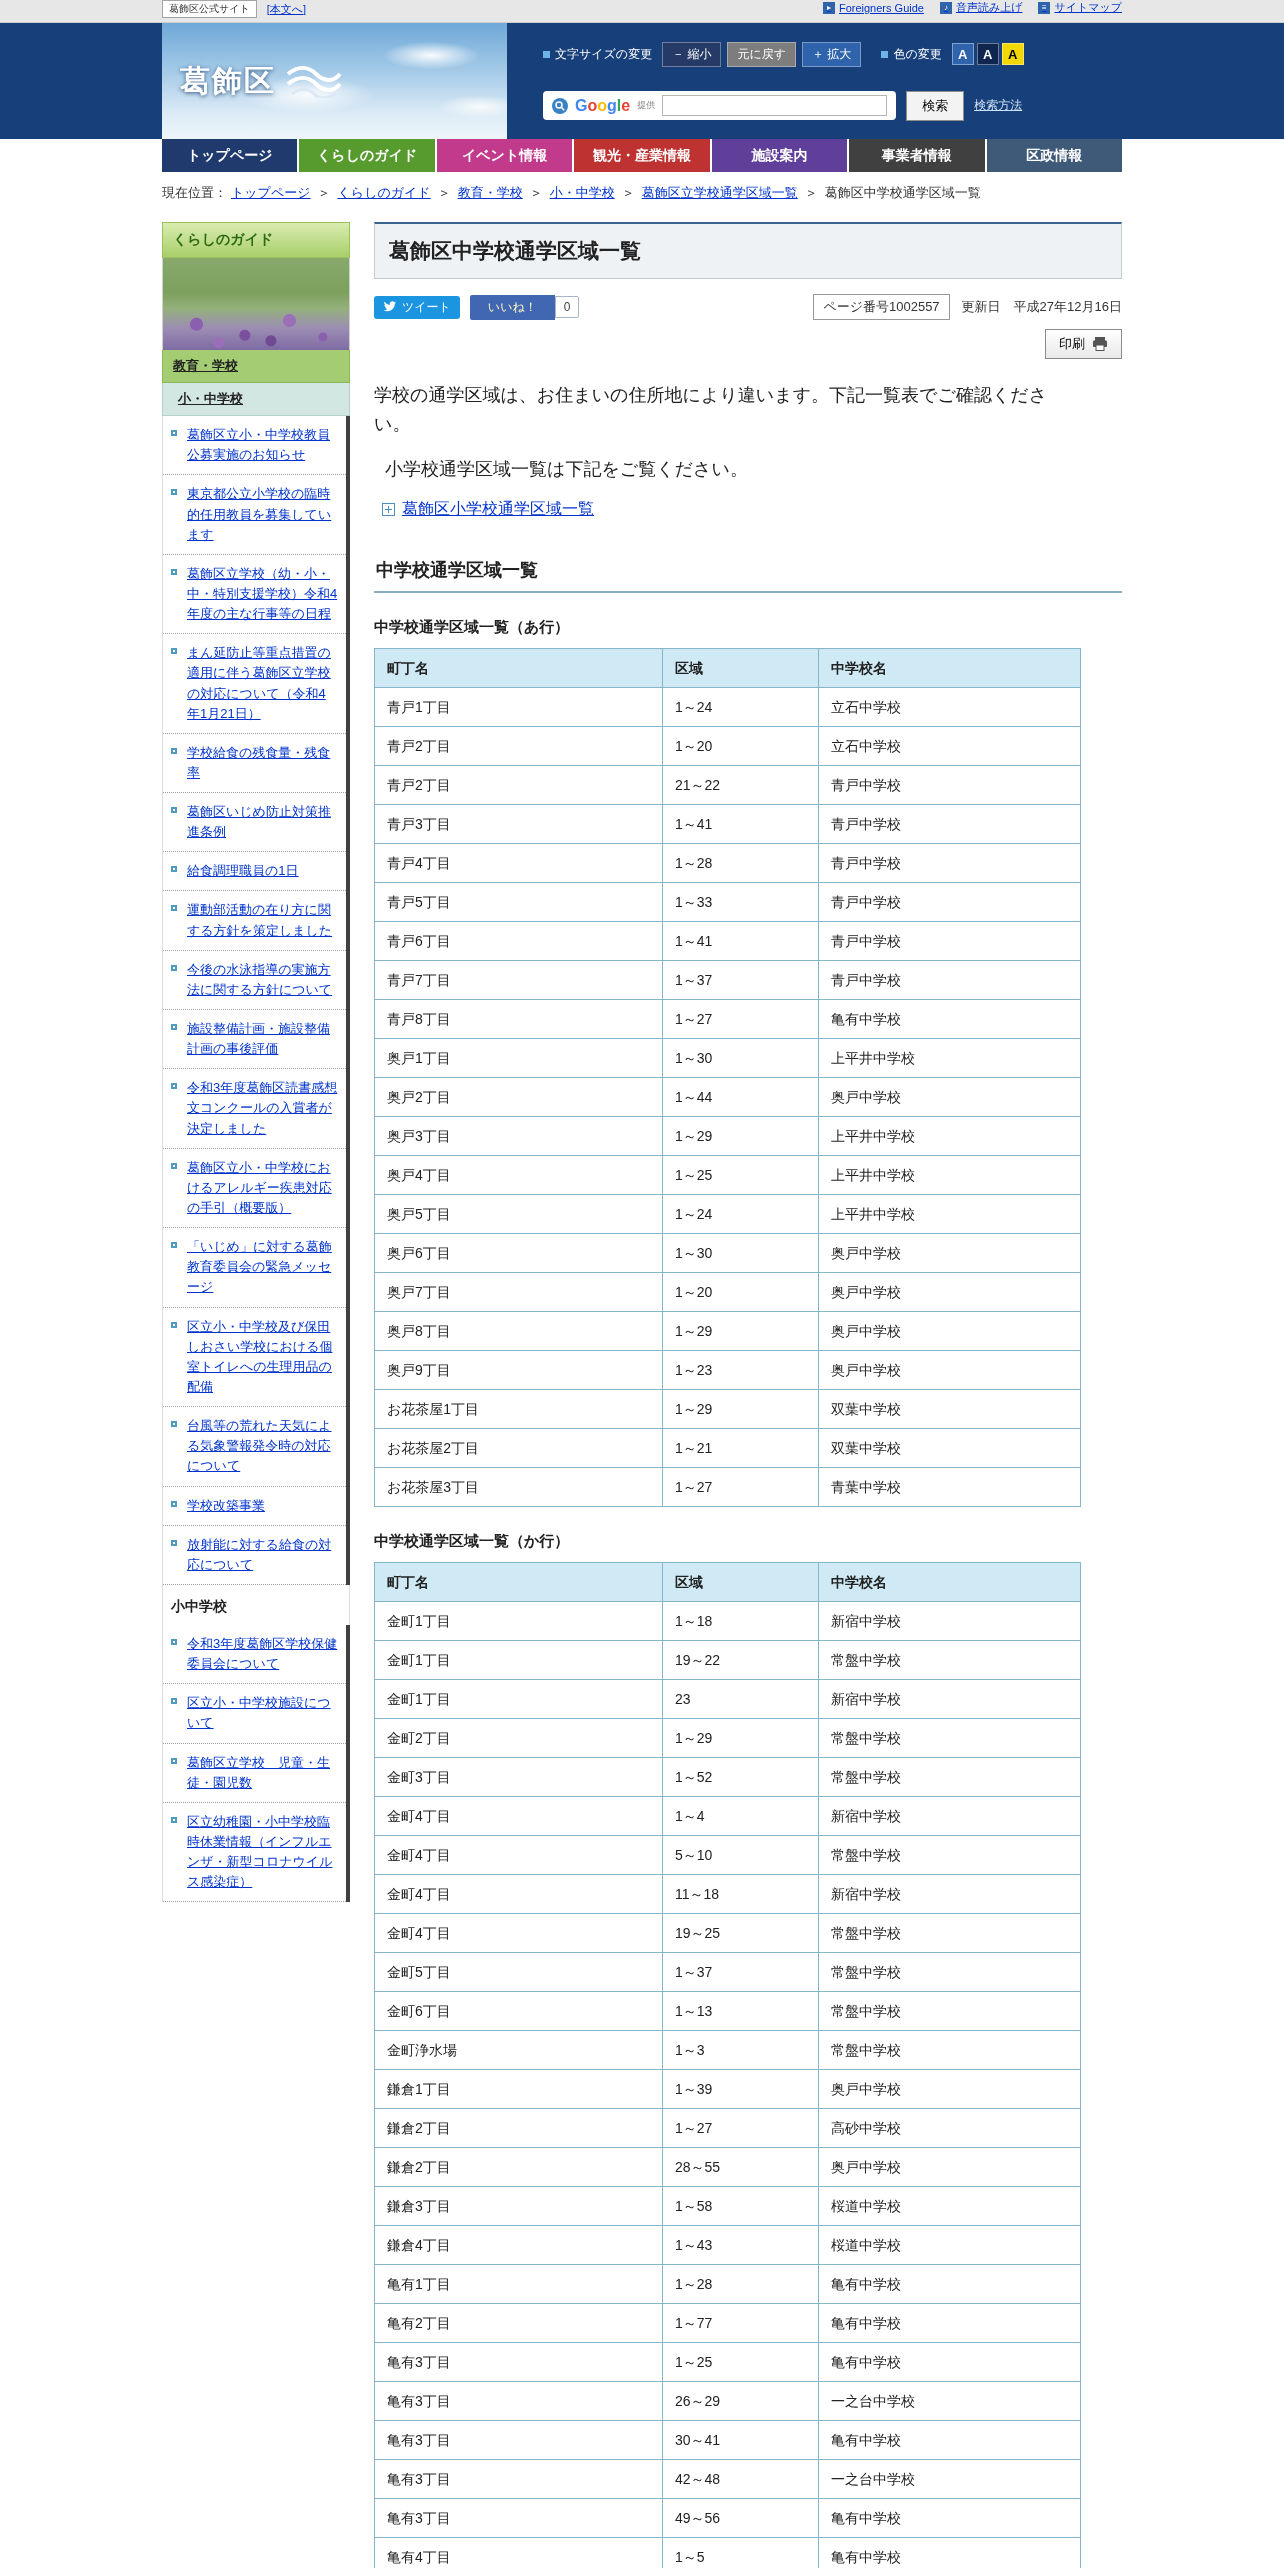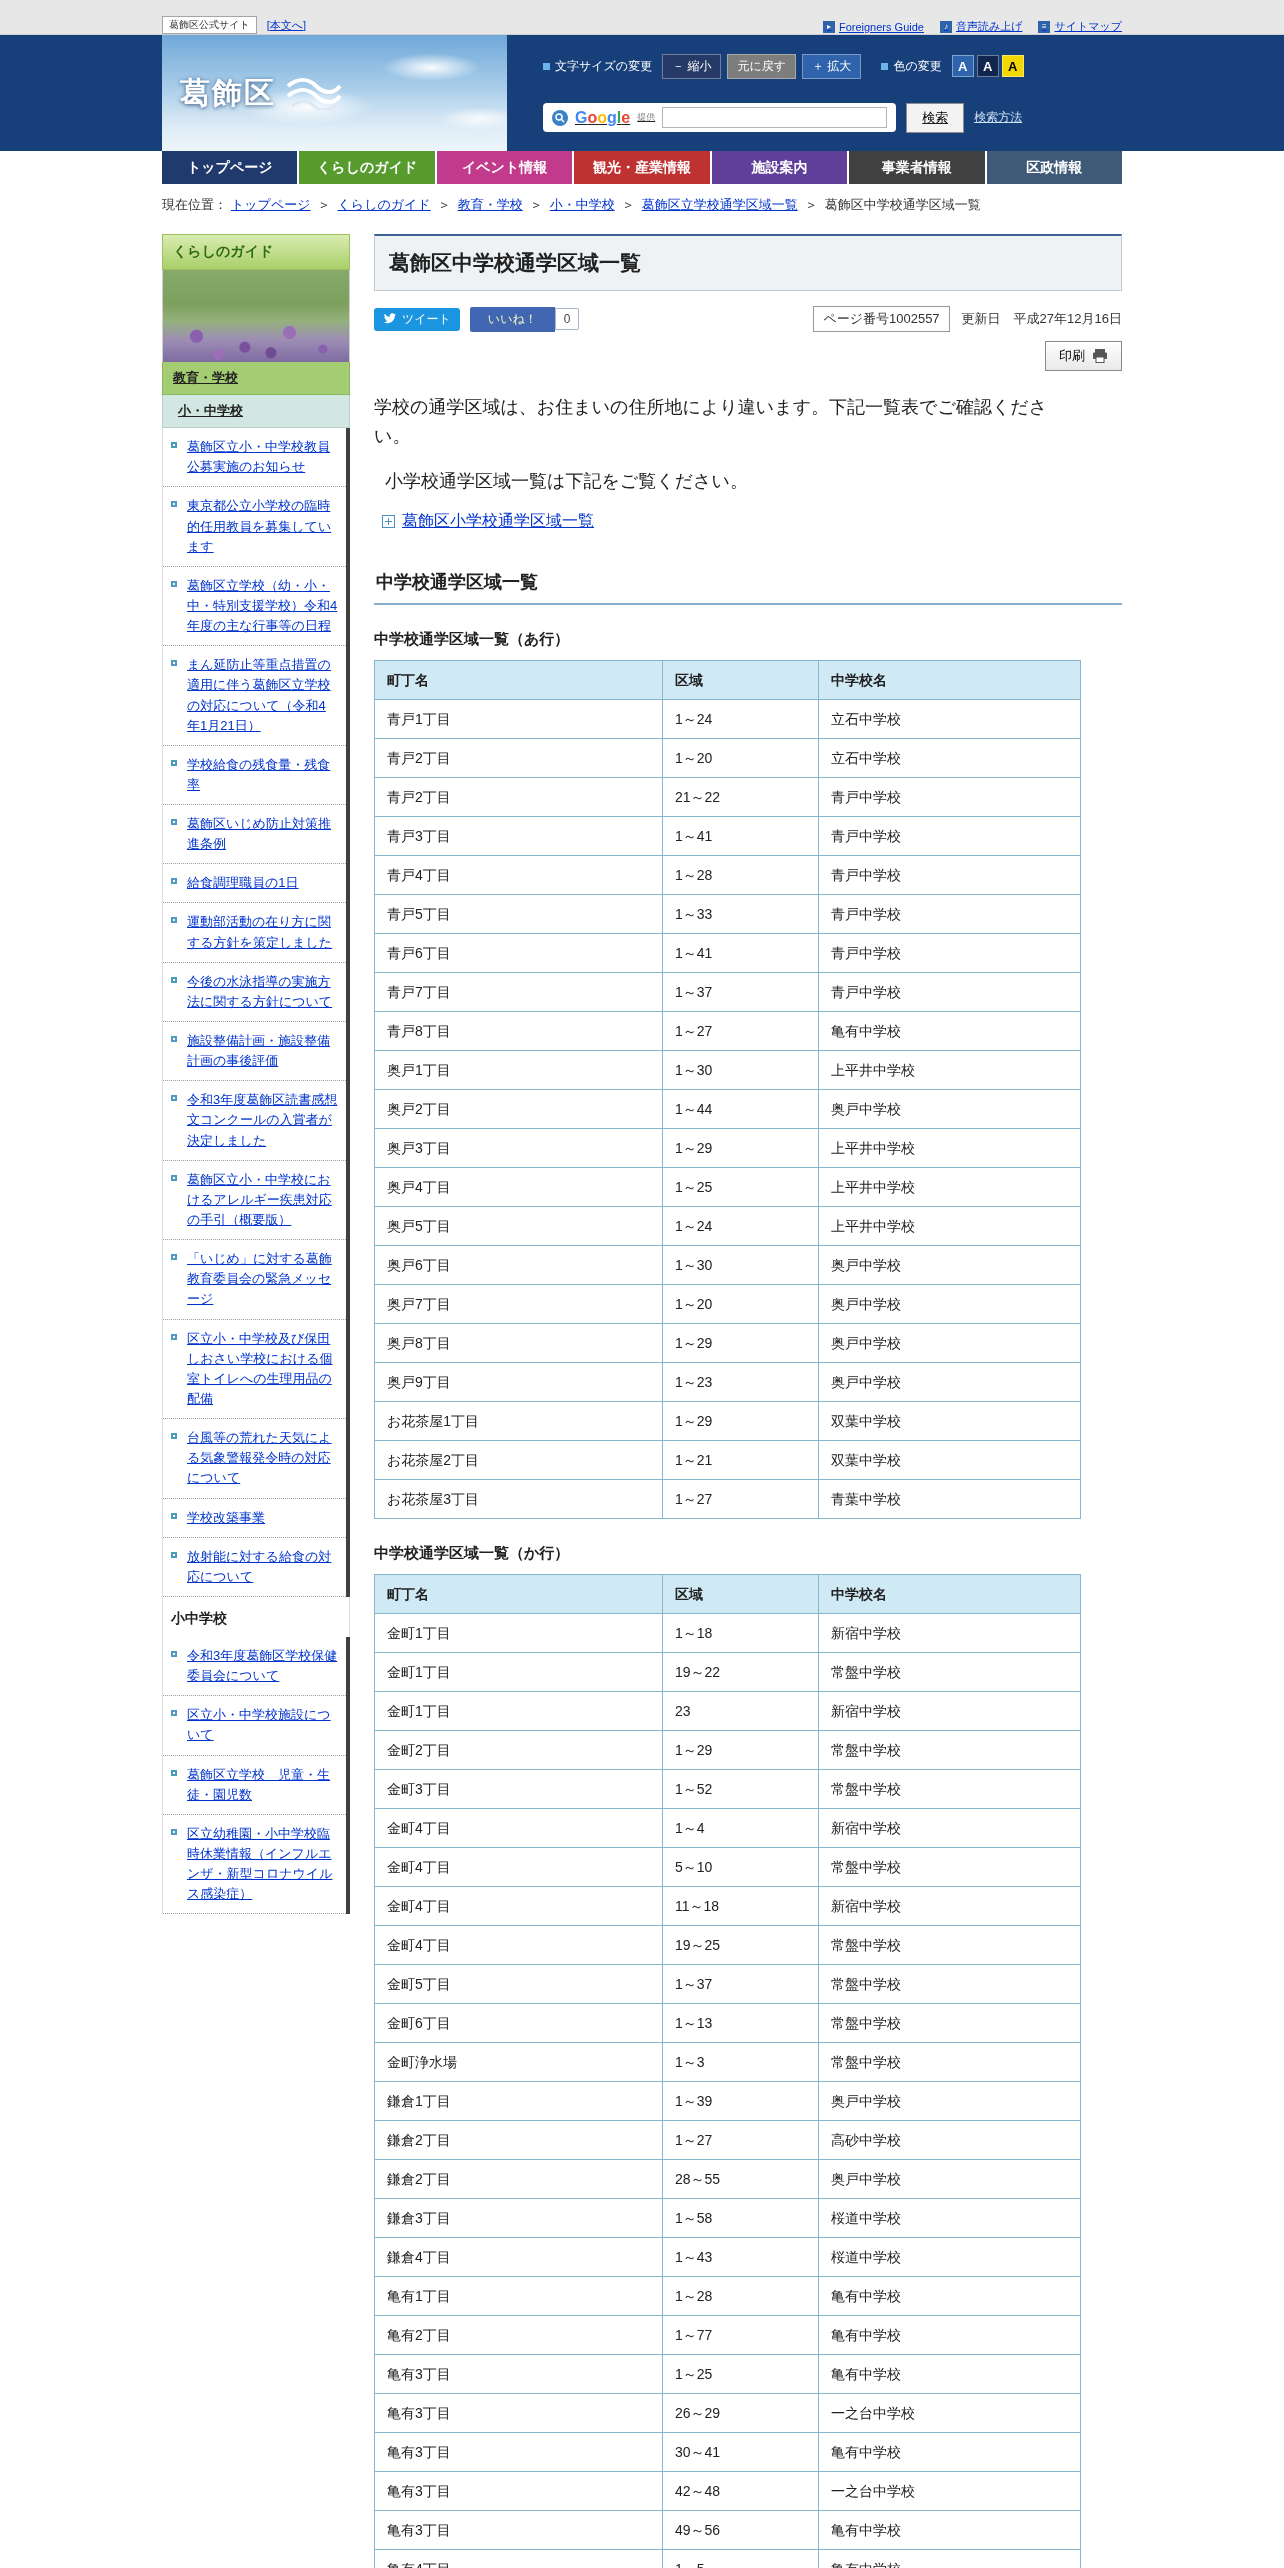--- a/index.html
+++ b/index.html
@@ -7,21 +7,21 @@
   body {
     width:1284px; height:2568px; overflow:hidden;
     font-family:"Liberation Sans","DejaVu Sans",sans-serif;
     background:#fff; color:#222; font-size:14px;
   }
   a { color:#0033cc; text-decoration:underline; cursor:pointer; }
   .container { width:960px; margin:0 auto; }
 
   
   .utility-bar { background:#e7e7e7; border-bottom:1px solid #cfcfcf; }
-  .util-inner { display:flex; justify-content:space-between; align-items:flex-end; height:34px; font-size:11px; }
+  .util-inner { display:flex; justify-content:space-between; align-items:flex-start; height:22px; font-size:11px; }
   .util-left { display:flex; align-items:center; }
   .site-label-box { background:#fff; border:1px solid #a5a5a5; padding:1px 6px; font-size:10px; color:#333; margin-right:10px; }
   .util-right { display:flex; gap:16px; align-items:center; }
   .util-link { display:inline-flex; align-items:center; gap:4px; font-size:11px; }
   .util-icon { width:12px; height:12px; background:#2f64ad; color:#fff; font-size:8px; line-height:12px; text-align:center; display:inline-block; flex:none; }
 
   
   .header { background:#17407b; }
   .header-inner { display:flex; height:116px; }
   .logo-area { width:345px; flex:none; position:relative; overflow:hidden; cursor:pointer;
@@ -42,21 +42,21 @@
   .size-btn { border:1px solid rgba(255,255,255,.35); color:#fff; font-size:12px; padding:3px 9px; cursor:pointer; font-family:inherit; }
   .btn-shrink { background:#253a66; }
   .btn-reset  { background:#7d7d7d; }
   .btn-enlarge{ background:#2f64ad; }
   .color-boxes { display:flex; gap:3px; }
   .color-box { width:22px; height:22px; font-weight:bold; font-size:13px; text-align:center; line-height:22px;
     border:1px solid rgba(255,255,255,.4); cursor:pointer; }
   .cb-blue   { background:#2f64ad; color:#fff; }
   .cb-dark   { background:#10264f; color:#fff; }
   .cb-yellow { background:#f2d800; color:#000; }
-  .search-row { display:flex; align-items:center; gap:10px;text-decoration:underline; }
+  .search-row { display:flex; align-items:center; gap:10px; }
   .search-box { background:#fff; border-radius:4px; display:flex; align-items:center; gap:7px; padding:4px 9px; }
   .google-logo { font-weight:bold; font-size:16px; line-height:1; }
   .provided { font-size:9px; color:#777; }
   .search-input { border:1px solid #b5b5b5; height:21px; width:225px; font-size:13px; font-family:inherit; }
   .search-btn { background:#f3f3f3; border:1px solid #8d8d8d; padding:5px 15px; font-size:13px; cursor:pointer; font-family:inherit; }
   .search-help { color:#cfe0f5; font-size:12px; }
 
   
   .nav { background:#fff; }
   .nav-inner { display:flex; gap:2px; height:33px; }

